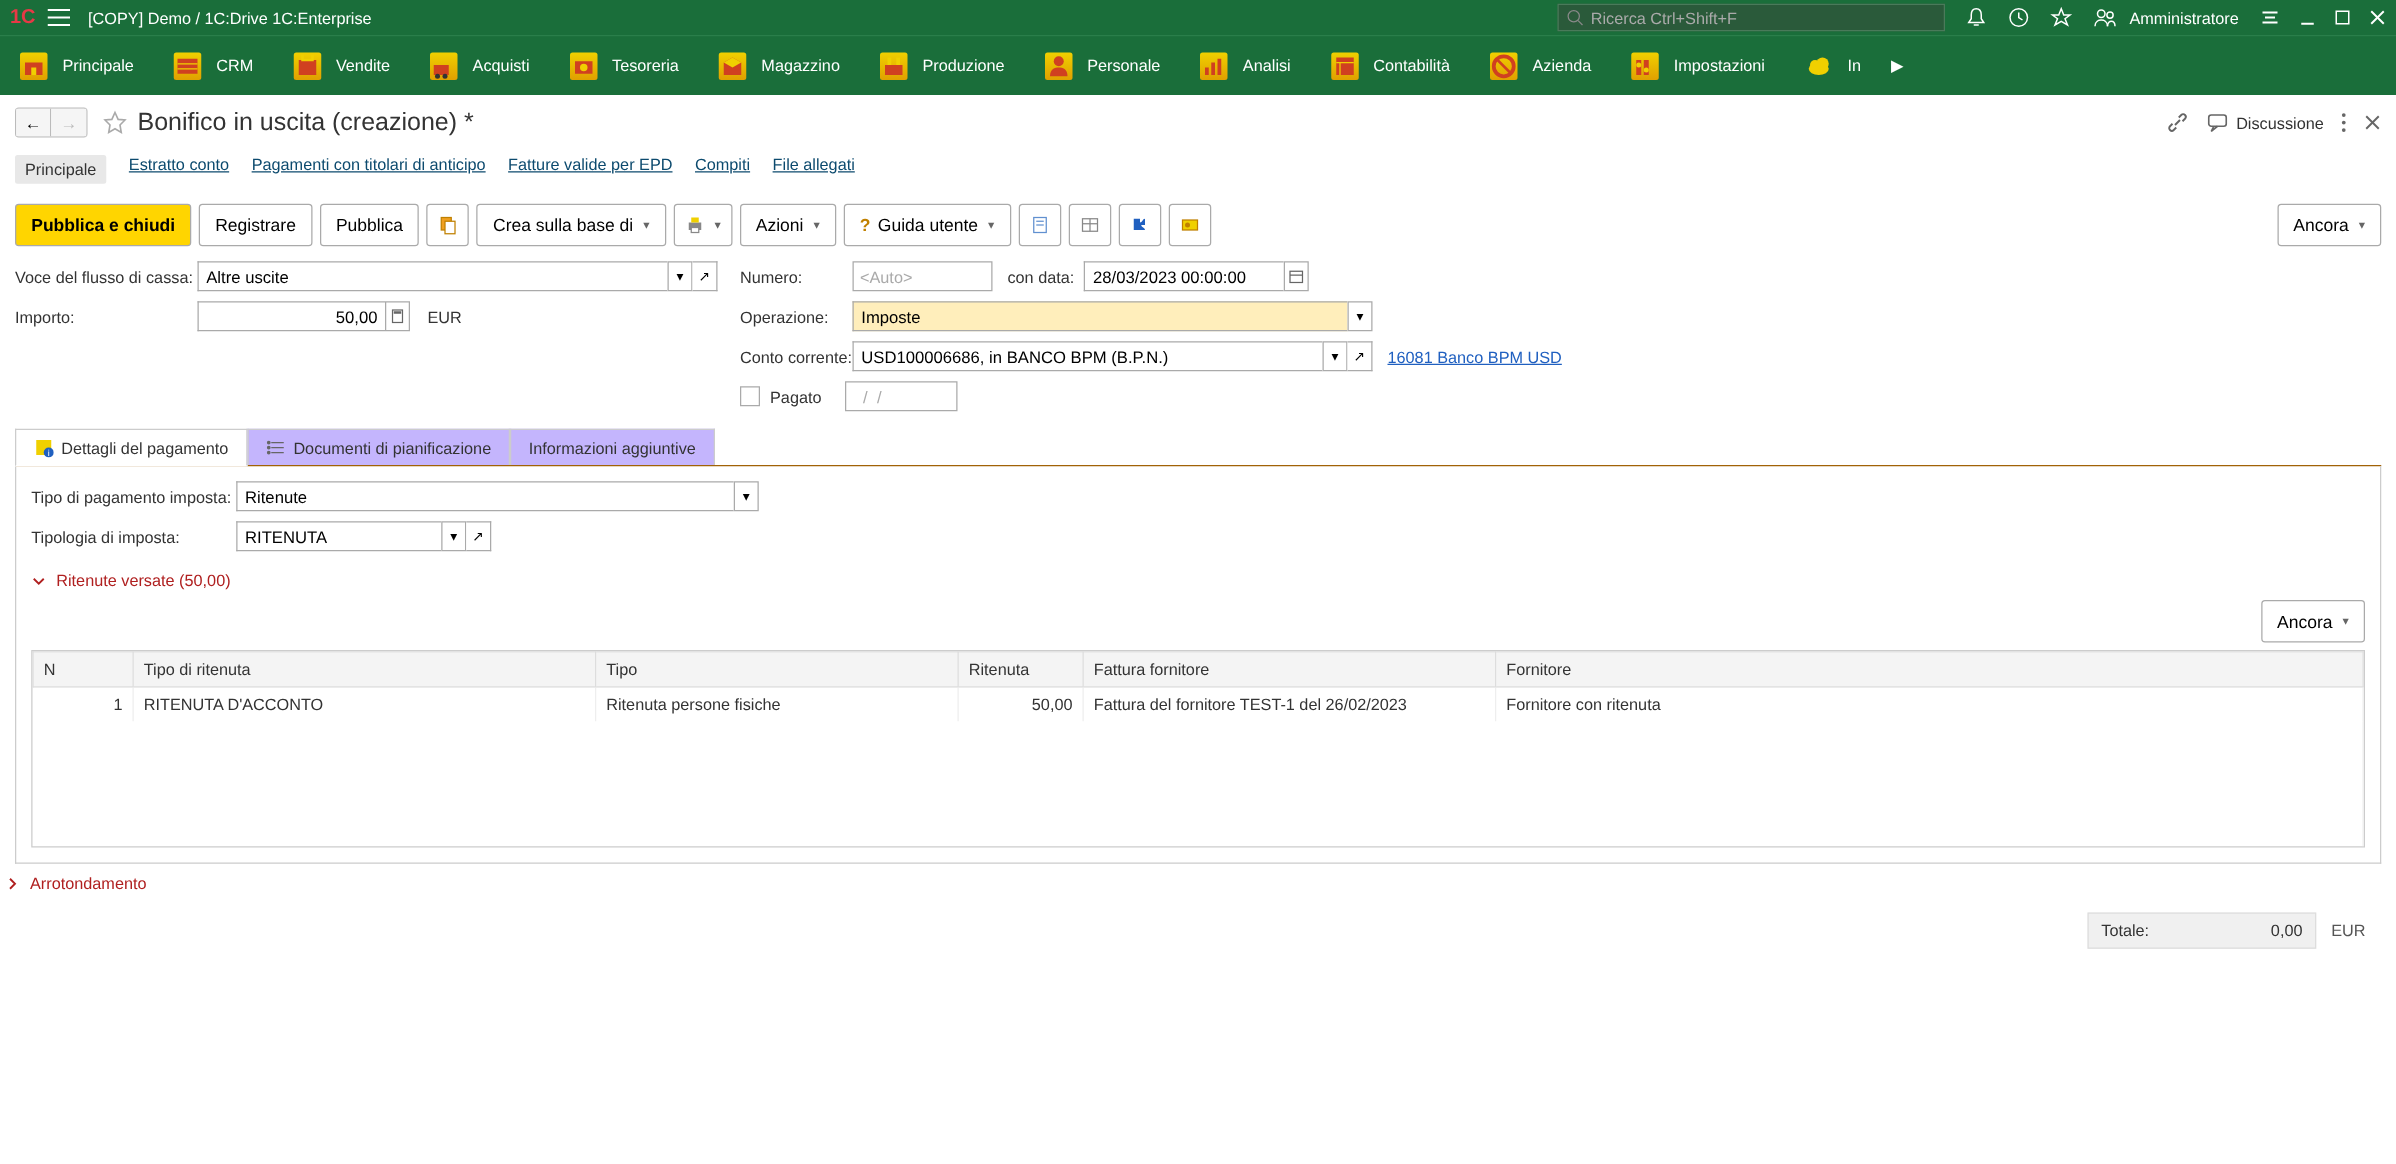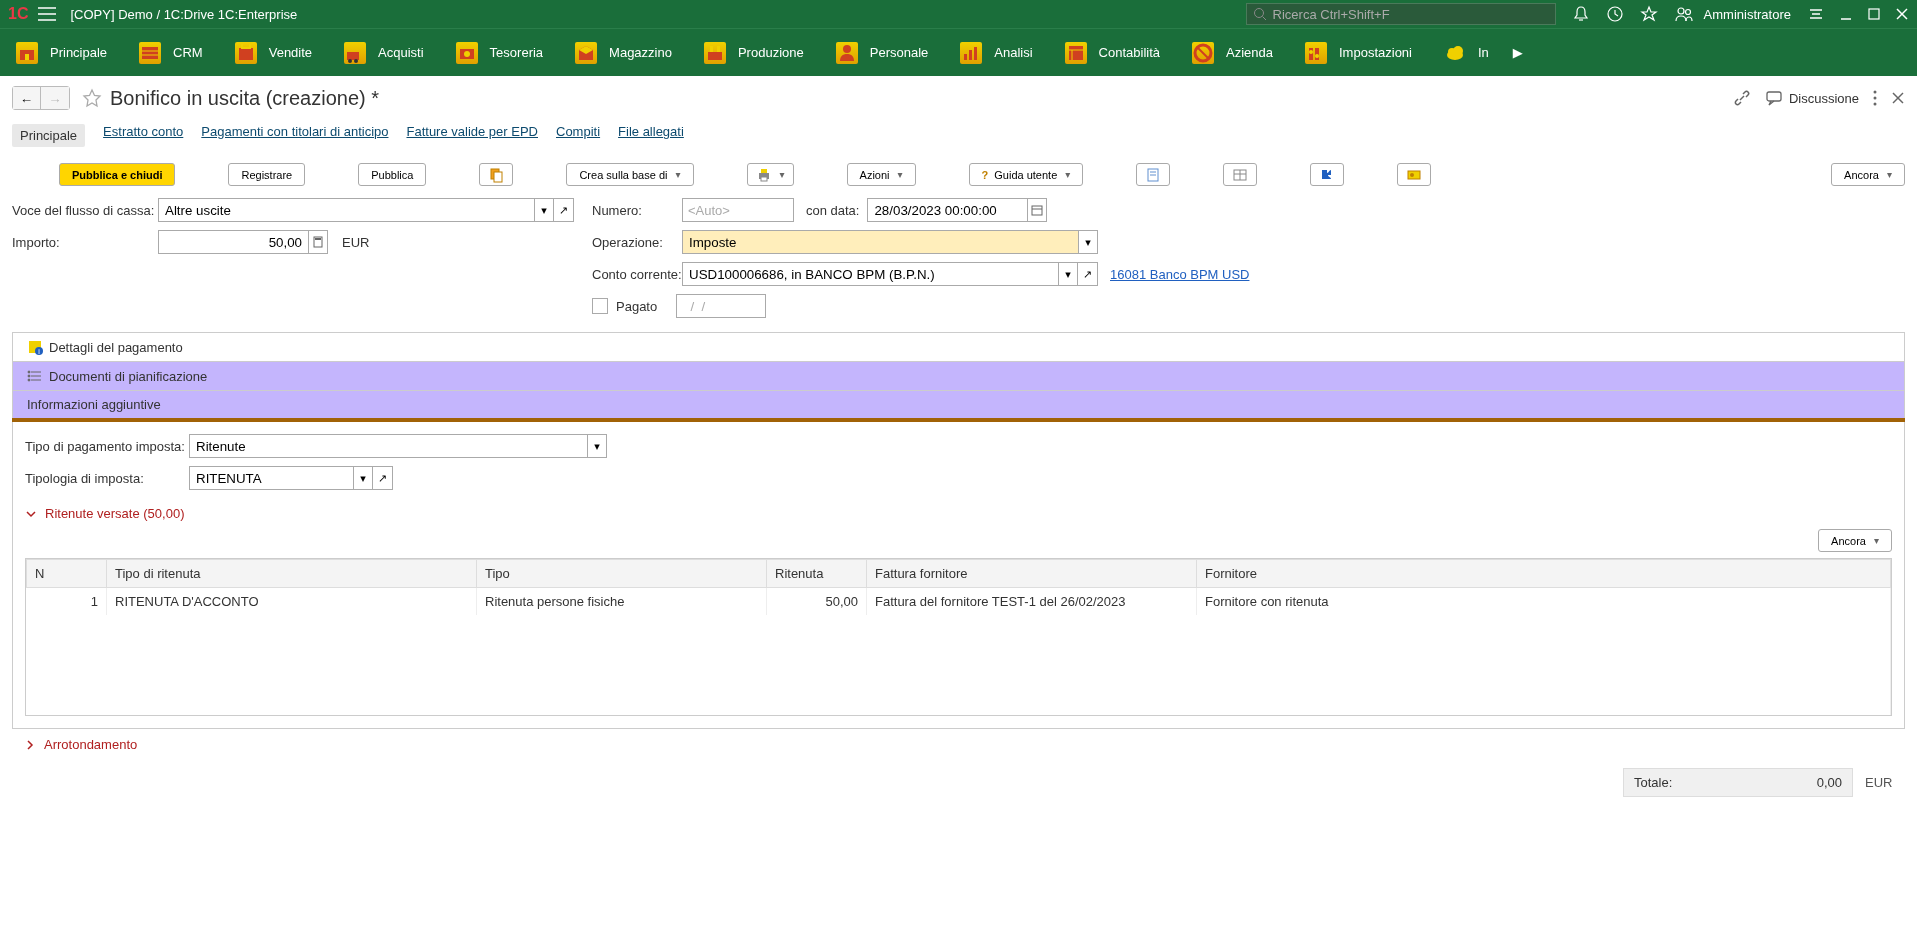--- a/index.html
+++ b/index.html
@@ -28,21 +28,21 @@
 .page-title { font-size: 20px; font-weight: normal; }
 .ph-right { margin-left: auto; display: flex; align-items: center; gap: 14px; }
 .ph-right .ph-icon { cursor: pointer; color: #555; }
 .discuss-link { color: #333; cursor: pointer; display: flex; align-items: center; gap: 6px; }
 
 .doc-nav { display: flex; gap: 18px; padding: 4px 12px 10px; }
 .doc-nav a { color: #0c4a6e; text-decoration: underline; cursor: pointer; }
 .doc-nav a.active { background: #e8e8e8; color: #333; text-decoration: none; padding: 4px 8px; border-radius: 2px; }
 
 .toolbar { display: flex; gap: 6px; padding: 6px 12px 12px; align-items: center; }
-.btn { border: 1px solid #aaa; background: #fff; padding: 5px 12px; border-radius: 3px; cursor: pointer; font-size: 11px; display: inline-flex; align-items: center; height: 23px; margin-left: 47px; }
+.btn { border: 1px solid #aaa; background: #fff; padding: 5px 12px; border-radius: 3px; cursor: pointer; font-size: 14px; display: inline-flex; align-items: center; height: 34px; }
 .btn-primary { background: #ffd500; border-color: #aaa; font-weight: bold; }
 .btn-drop::after { content: "▾"; margin-left: 8px; font-size: 10px; color: #666; }
 .btn-icon-only { padding: 4px 8px; }
 .toolbar-spacer { flex: 1; }
 
 .form-area { padding: 0 12px; }
 .form-row { display: flex; margin-bottom: 8px; }
 .form-col-l { width: 580px; display: flex; align-items: center; }
 .form-col-r { display: flex; align-items: center; }
 .form-label { width: 146px; white-space: nowrap; }
@@ -51,41 +51,41 @@
 .input-group { display: flex; }
 .input-group .input { border-right: none; }
 .input-group .ig-btn { width: 20px; border: 1px solid #aaa; background: #fff; cursor: pointer; font-size: 11px; display: flex; align-items: center; justify-content: center; }
 .input-group .ig-btn + .ig-btn { border-left: none; }
 .input.text-right { text-align: right; }
 .input-yellow { background: #ffeebb; }
 .placeholder-text { color: #aaa; }
 .form-link { color: #2060c0; text-decoration: underline; margin-left: 12px; cursor: pointer; }
 .checkbox { width: 16px; height: 16px; border: 1px solid #aaa; margin-right: 8px; display: inline-block; cursor: pointer; }
 
-.tabstrip { display: flex; border-bottom: 4px solid #a16207; margin: 14px 12px 0; flex-direction: column; }
+.tabstrip { display: flex; border-bottom: 1px solid #a16207; margin: 14px 12px 0; }
 .tab { border: 1px solid #ccc; border-bottom: none; background: #c4b5fd; padding: 6px 14px; cursor: pointer; display: flex; align-items: center; gap: 6px; font-size: 13px; }
 .tab.active { background: #fff; border-bottom: 1px solid #fff; margin-bottom: -1px; }
 .tab .tab-icon { width: 16px; height: 16px; display: inline-flex; }
 
 .tab-content { border: 1px solid #ccc; border-top: none; margin: 0 12px; padding: 12px; }
 .inner-label { width: 164px; display: inline-block; }
 
 .collapsible { color: #b02020; cursor: pointer; padding: 8px 0; display: flex; align-items: center; gap: 6px; }
 .collapsible .chev-icon { width: 14px; display: inline-flex; }
 
 .grid-toolbar { display: flex; justify-content: flex-end; margin-bottom: 6px; }
 .grid { border: 1px solid #ccc; }
 .grid table { width: 100%; border-collapse: collapse; }
 .grid th { background: #f4f4f4; border: 1px solid #ddd; padding: 6px 8px; text-align: left; font-weight: normal; }
 .grid td { border-right: 1px solid #eee; padding: 6px 8px; }
 .grid .num-col { text-align: right; }
 .grid-body-spacer { height: 100px; }
 
 .totals-row { display: flex; justify-content: flex-end; padding: 8px 12px; align-items: center; gap: 12px; }
-.totals-row .total-field { background: #f0f0f0; border: 1px solid #ddd; padding: 6px 10px; width: 230px; display: flex; }
+.totals-row .total-field { background: #f0f0f0; border: 1px solid #ddd; padding: 6px 10px; width: 183px; display: flex; }
 .totals-row .total-field .tf-label { flex: 1; }
 .totals-row .total-field .tf-val { text-align: right; }
 .totals-row .cur-lbl { color: #555; width: 40px; }
 
 svg { display: block; }
 .nav-icon-box { background: linear-gradient(#f0d000,#e0a000); border-radius: 2px; position: relative; }
 </style>
 </head>
 <body>
 
@@ -543,21 +543,21 @@
         </tr>
         <tr class="grid-body-spacer">
             <td colspan="6"></td>
           </tr>
       </tbody>
     </table>
   </div>
 
 </div>
 
-<div class="collapsible" style="padding:8px 24px;">
+<div class="collapsible" style="padding:8px 4px;">
   <span class="chev-icon">
       <svg width="12" height="12" viewBox="0 0 12 12" stroke="#b02020" fill="none" stroke-width="1.5">
         <polyline points="4,2 8,6 4,10"></polyline>
       </svg>
     </span>
   <span>Arrotondamento</span>
 </div>
 
 <div class="totals-row">
   <div class="total-field">

